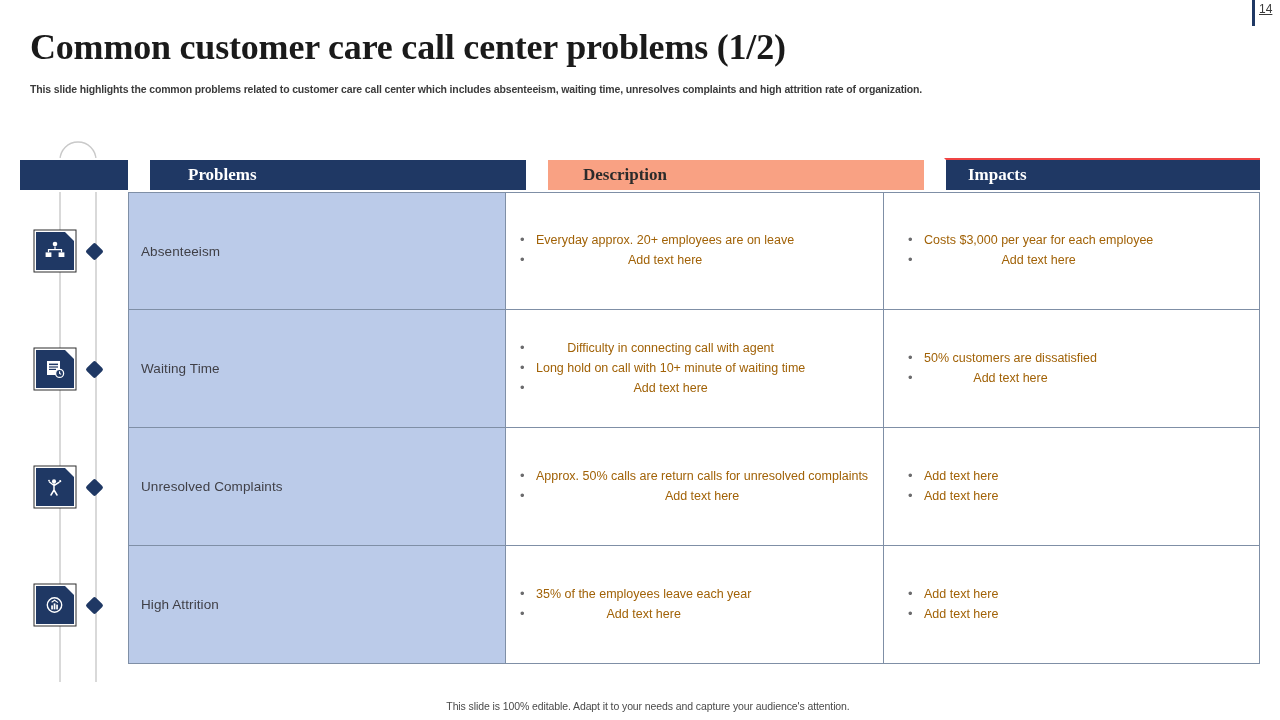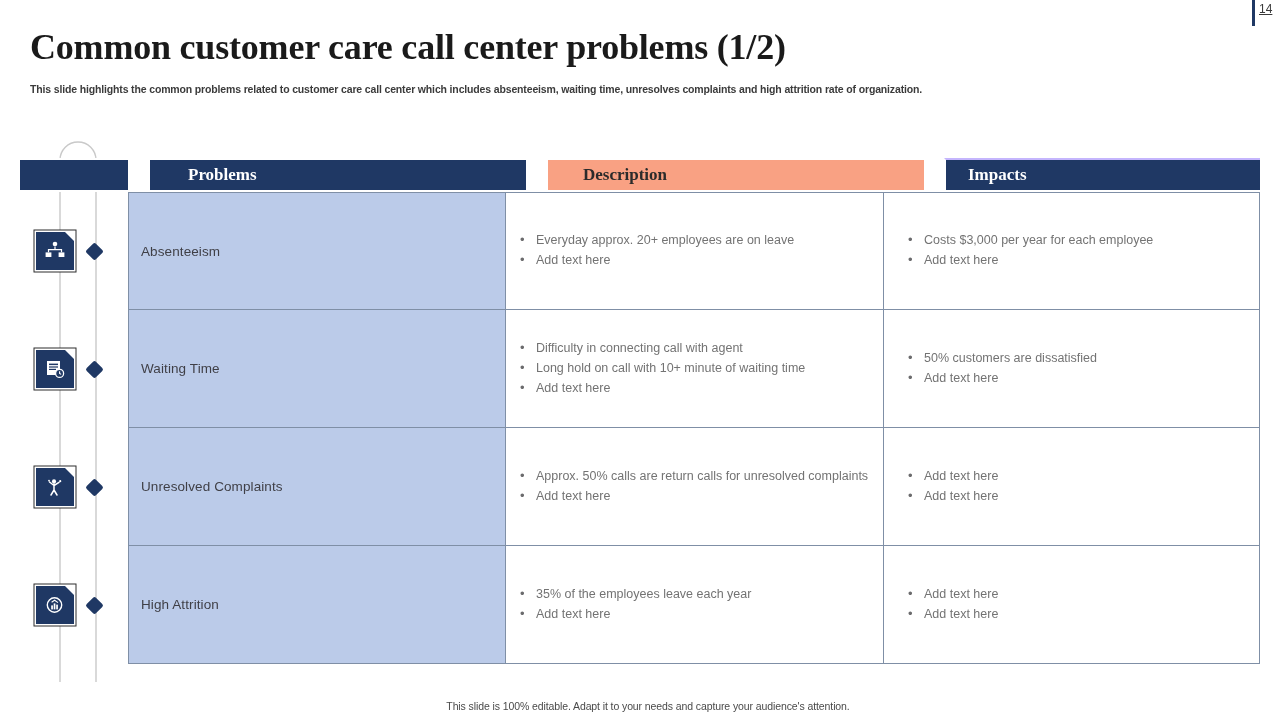--- a/index.html
+++ b/index.html
@@ -111,21 +111,21 @@
     flex: 0 0 378px;
     background: #f9a183;
     border-top: 2px solid #ffffff;
     border-bottom: 2px solid #ffffff;
     border-left: 2px solid #ffffff;
     padding-left: 35px;
   }
   .hdr-impacts {
     flex: 1 1 auto;
     background: #1f3864;
-    border-top: 2px solid #c4b5fd;
+    border-top: 2px solid #ef4444;
     border-bottom: 2px solid #ffffff;
     border-left: 2px solid #ffffff;
     padding-left: 22px;
   }
   .hdr-label {
     font-family: "Liberation Serif", serif;
     font-size: 17px;
     font-weight: 700;
   }
   .hdr-label.light { color: #ffffff; }
@@ -194,24 +194,25 @@
 
   ul.bullets {
     list-style: none;
     margin: 0;
     padding: 0;
   }
   ul.bullets li {
     position: relative;
     padding-left: 22px;
     font-size: 12.5px;
-    color: #737373;
+    color: #a16207;
     line-height: 19px;
     margin-bottom: 1px;
     max-width: 340px;
+    text-align: center;
   }
   ul.bullets li::before {
     content: "\2022";
     position: absolute;
     left: 6px;
     top: -1px;
     font-size: 13px;
     color: #6b6b6d;
   }
   .cell-impact ul.bullets li { max-width: 350px; }

